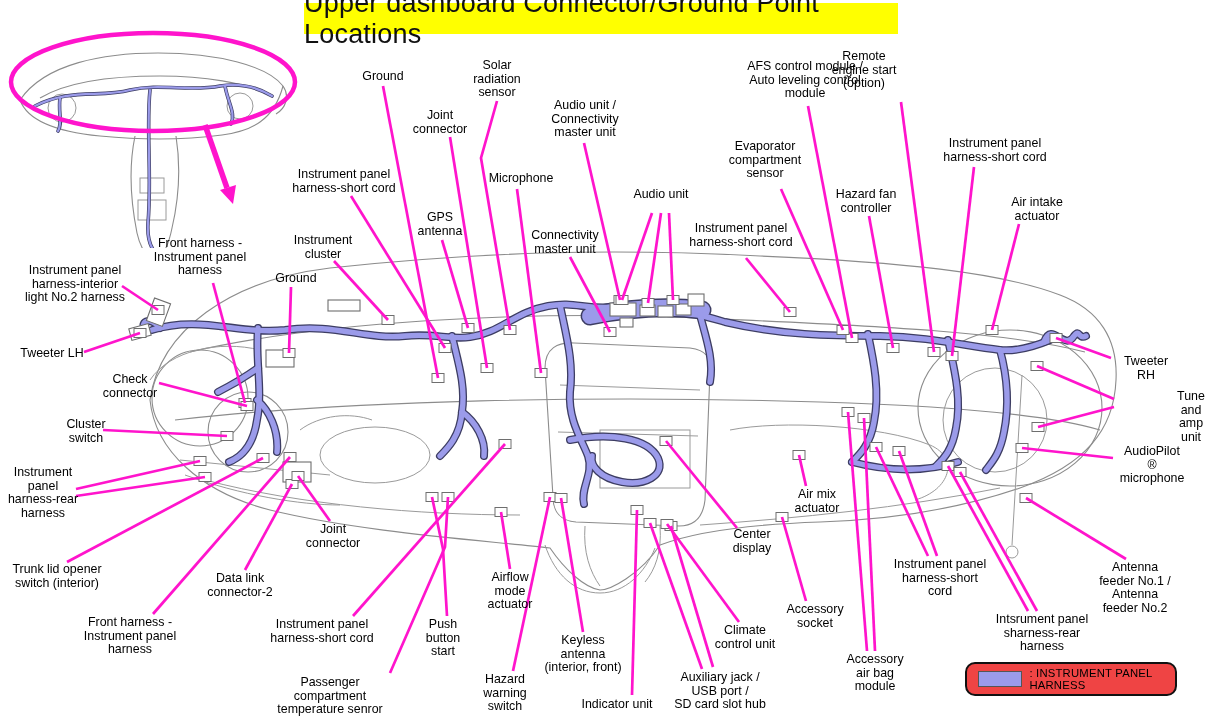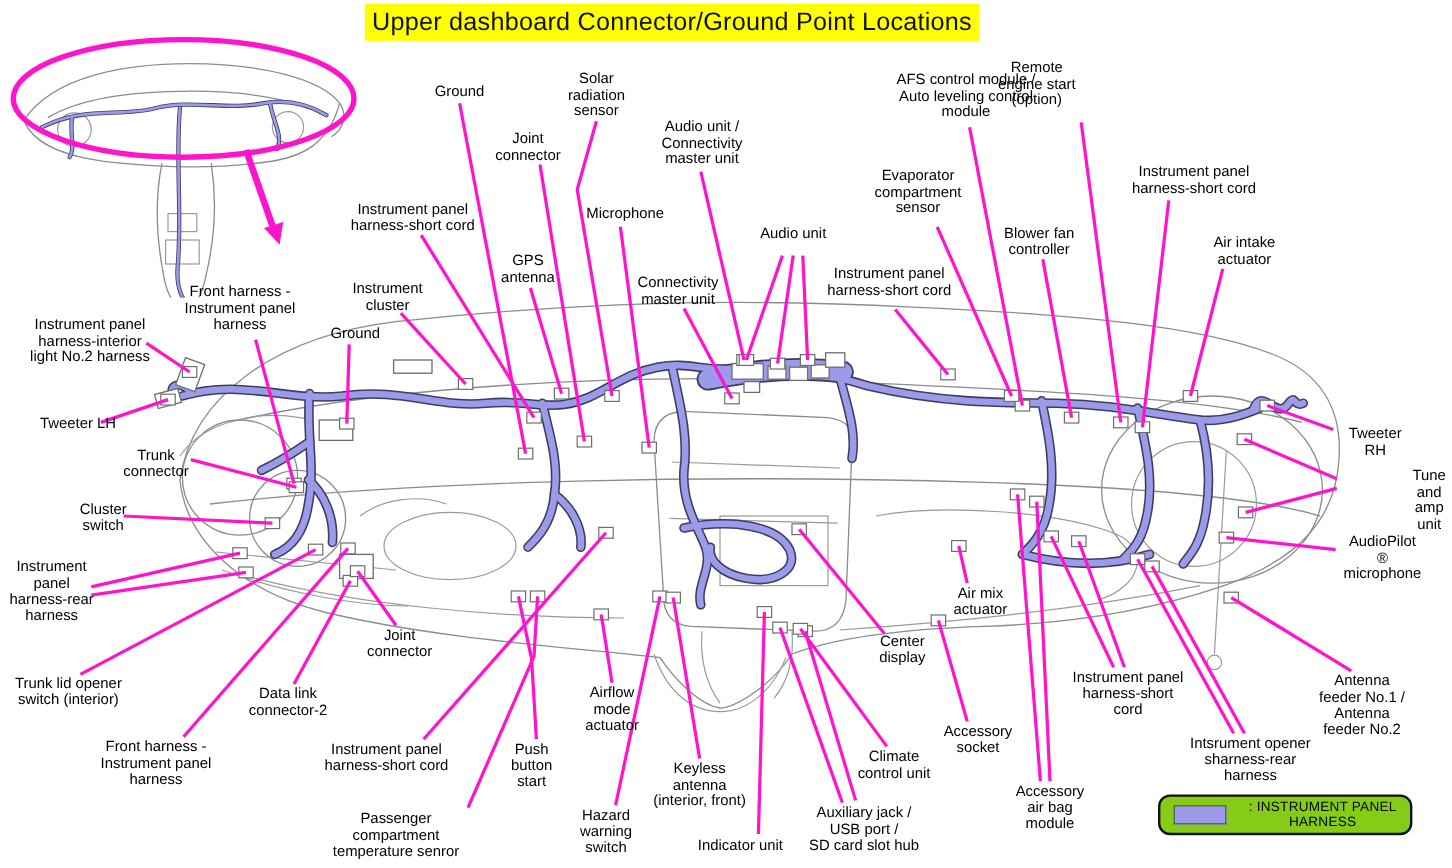--- a/index.html
+++ b/index.html
@@ -1,37 +1,37 @@
 <!DOCTYPE html>
 <html><head>
 <meta charset="utf-8">
 <style>
   html,body{margin:0;padding:0;background:#fff;}
   #stage{position:relative;width:1210px;height:723px;background:#fff;overflow:hidden;
          font-family:"Liberation Sans",sans-serif;}
-  #title-bar{position:absolute;left:304px;top:3px;width:512px;height:31px;background:#ffff00;
+  #title-bar{position:absolute;left:304px;top:3px;width:594px;height:31px;background:#ffff00;
              display:flex;align-items:center;justify-content:center;
-             font-size:21px;color:#111;letter-spacing:.2px;}
+             font-size:27px;color:#111;letter-spacing:.2px;}
   #main-svg,#inset-svg{position:absolute;}
   #main-svg{left:0;top:0;}
   #inset-svg{left:0;top:28px;}
   .outline{fill:none;stroke:#8c8c8c;stroke-width:1.1;}
   .outline2{fill:none;stroke:#9a9a9a;stroke-width:1;}
   .hu{fill:none;stroke:#3d3d63;stroke-width:8;stroke-linecap:round;stroke-linejoin:round;}
   .ho{fill:none;stroke:#9b9bea;stroke-width:5.4;stroke-linecap:round;stroke-linejoin:round;}
   .bandu{fill:none;stroke:#3d3d63;stroke-width:19;stroke-linecap:round;}
   .bando{fill:none;stroke:#9b9bea;stroke-width:16;stroke-linecap:round;}
   .conn{fill:#ffffff;stroke:#6e6e6e;stroke-width:1.1;}
   .ihu{fill:none;stroke:#3d3d63;stroke-width:3.6;stroke-linecap:round;}
   .iho{fill:none;stroke:#9b9bea;stroke-width:2.2;stroke-linecap:round;}
   .diagram-label{position:absolute;transform:translateX(-50%);white-space:pre-line;
                  text-align:center;font-size:12.4px;line-height:1.09;color:#000;}
   #legend-box{position:absolute;left:965px;top:662px;width:212px;height:34px;
-              border:2px solid #111;border-radius:10px;background:#84cc16;
-              display:flex;align-items:center;gap:7px;padding:0 0 0 11px;box-sizing:border-box;text-align:center;}
+              border:2px solid #111;border-radius:10px;background:#ef4444;
+              display:flex;align-items:center;gap:7px;padding:0 0 0 11px;box-sizing:border-box;}
   #legend-swatch{width:55px;height:16px;border:1.4px solid #555;box-sizing:border-box;}
   #legend-text{font-size:11.3px;color:#000;letter-spacing:.2px;}
 </style>
 </head>
 <body>
 
 <div id="stage">
 
   <div id="title-bar" style="background: rgb(255, 255, 0);">Upper dashboard Connector/Ground Point Locations</div>
 
@@ -297,22 +297,22 @@
 harness-short cord</div>
       <div class="diagram-label" style="left: 440px; top: 211px;">GPS
 antenna</div>
       <div class="diagram-label" style="left: 200px; top: 237px;">Front harness -
 Instrument panel
 harness</div>
       <div class="diagram-label" style="left: 296px; top: 272px;">Ground</div>
       <div class="diagram-label" style="left: 75px; top: 264px;">Instrument panel
 harness-interior
 light No.2 harness</div>
-      <div class="diagram-label" style="left: 65px; top: 347px;">Tweeter LH</div>
-      <div class="diagram-label" style="left: 130px; top: 373px;">Trunk
+      <div class="diagram-label" style="left: 52px; top: 347px;">Tweeter LH</div>
+      <div class="diagram-label" style="left: 130px; top: 373px;">Check
 connector</div>
       <div class="diagram-label" style="left: 86px; top: 418px;">Cluster
 switch</div>
       <div class="diagram-label" style="left: 43px; top: 466px;">Instrument
 panel
 harness-rear
 harness</div>
       <div class="diagram-label" style="left: 57px; top: 563px;">Trunk lid opener
 switch (interior)</div>
       <div class="diagram-label" style="left: 130px; top: 616px;">Front harness -
@@ -350,21 +350,21 @@
       <div class="diagram-label" style="left: 817px; top: 488px;">Air mix
 actuator</div>
       <div class="diagram-label" style="left: 815px; top: 603px;">Accessory
 socket</div>
       <div class="diagram-label" style="left: 875px; top: 653px;">Accessory
 air bag
 module</div>
       <div class="diagram-label" style="left: 940px; top: 558px;">Instrument panel
 harness-short
 cord</div>
-      <div class="diagram-label" style="left: 1042px; top: 613px;">Intsrument opener
+      <div class="diagram-label" style="left: 1042px; top: 613px;">Intsrument panel
 sharness-rear
 harness</div>
       <div class="diagram-label" style="left: 1135px; top: 561px;">Antenna feeder No.1 /
 Antenna feeder No.2</div>
       <div class="diagram-label" style="left: 1152px; top: 445px;">AudioPilot ®
 microphone</div>
       <div class="diagram-label" style="left: 1147px; top: 390px; margin-left: 44px;">Tune and
 amp unit</div>
       <div class="diagram-label" style="left: 1146px; top: 355px;">Tweeter RH</div>
       <div class="diagram-label" style="left: 864px; top: 50px;">Remote
@@ -373,21 +373,21 @@
       <div class="diagram-label" style="left: 805px; top: 60px;">AFS control module /
 Auto leveling control
 module</div>
       <div class="diagram-label" style="left: 765px; top: 140px;">Evaporator
 compartment
 sensor</div>
       <div class="diagram-label" style="left: 995px; top: 137px;">Instrument panel
 harness-short cord</div>
       <div class="diagram-label" style="left: 741px; top: 222px;">Instrument panel
 harness-short cord</div>
-      <div class="diagram-label" style="left: 866px; top: 188px;">Blower fan
+      <div class="diagram-label" style="left: 866px; top: 188px;">Hazard fan
 controller</div>
       <div class="diagram-label" style="left: 1037px; top: 196px;">Air intake
 actuator</div>
     </div>
 
   <div id="legend-box">
     <div id="legend-swatch" style="background: rgb(155, 155, 234);"></div>
     <div id="legend-text">: INSTRUMENT PANEL HARNESS</div>
   </div>
 

